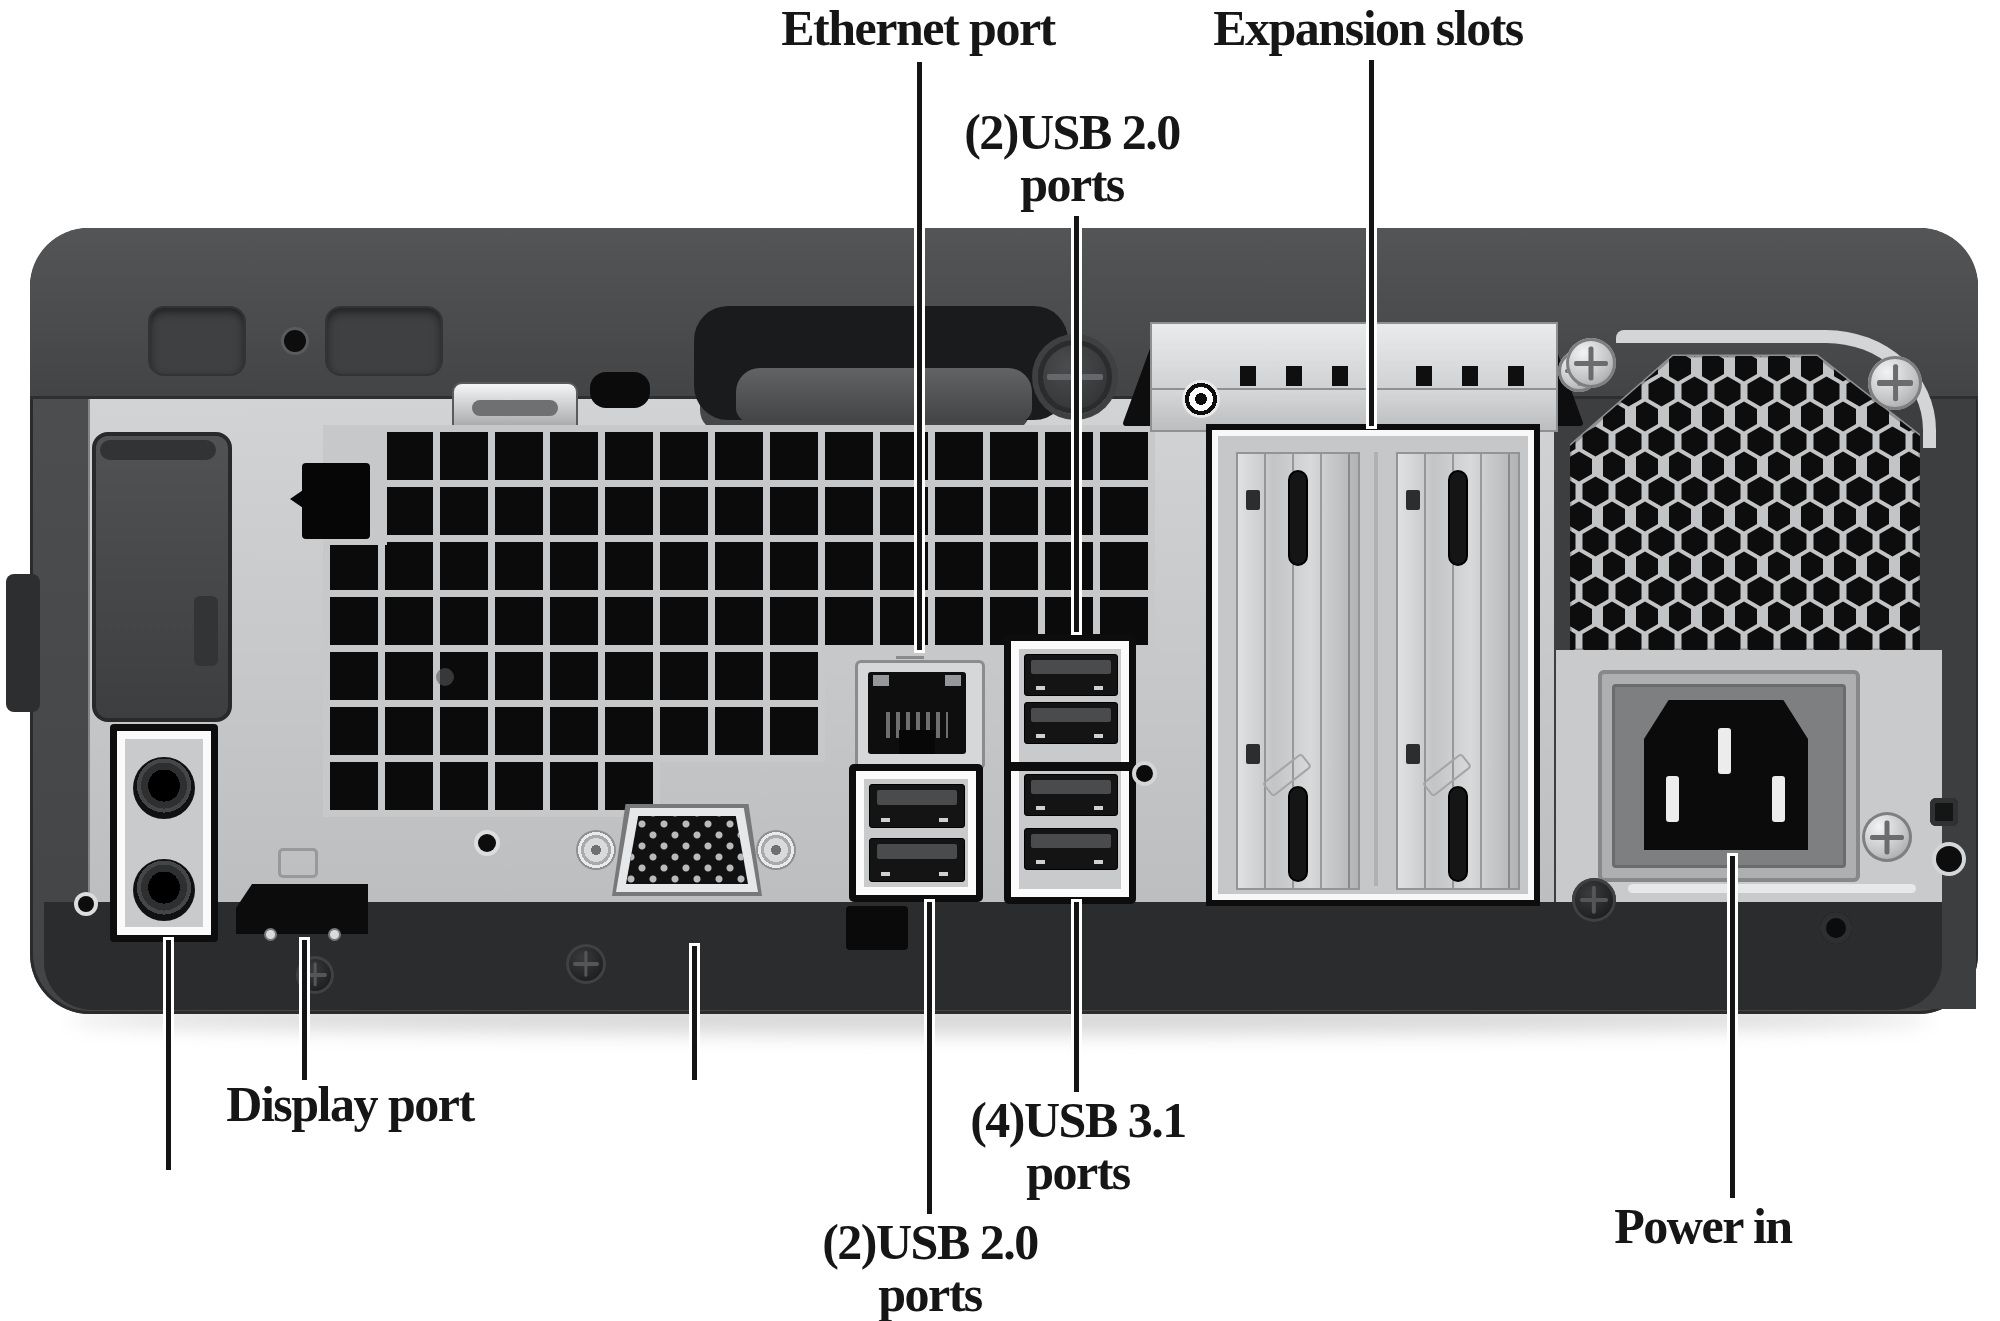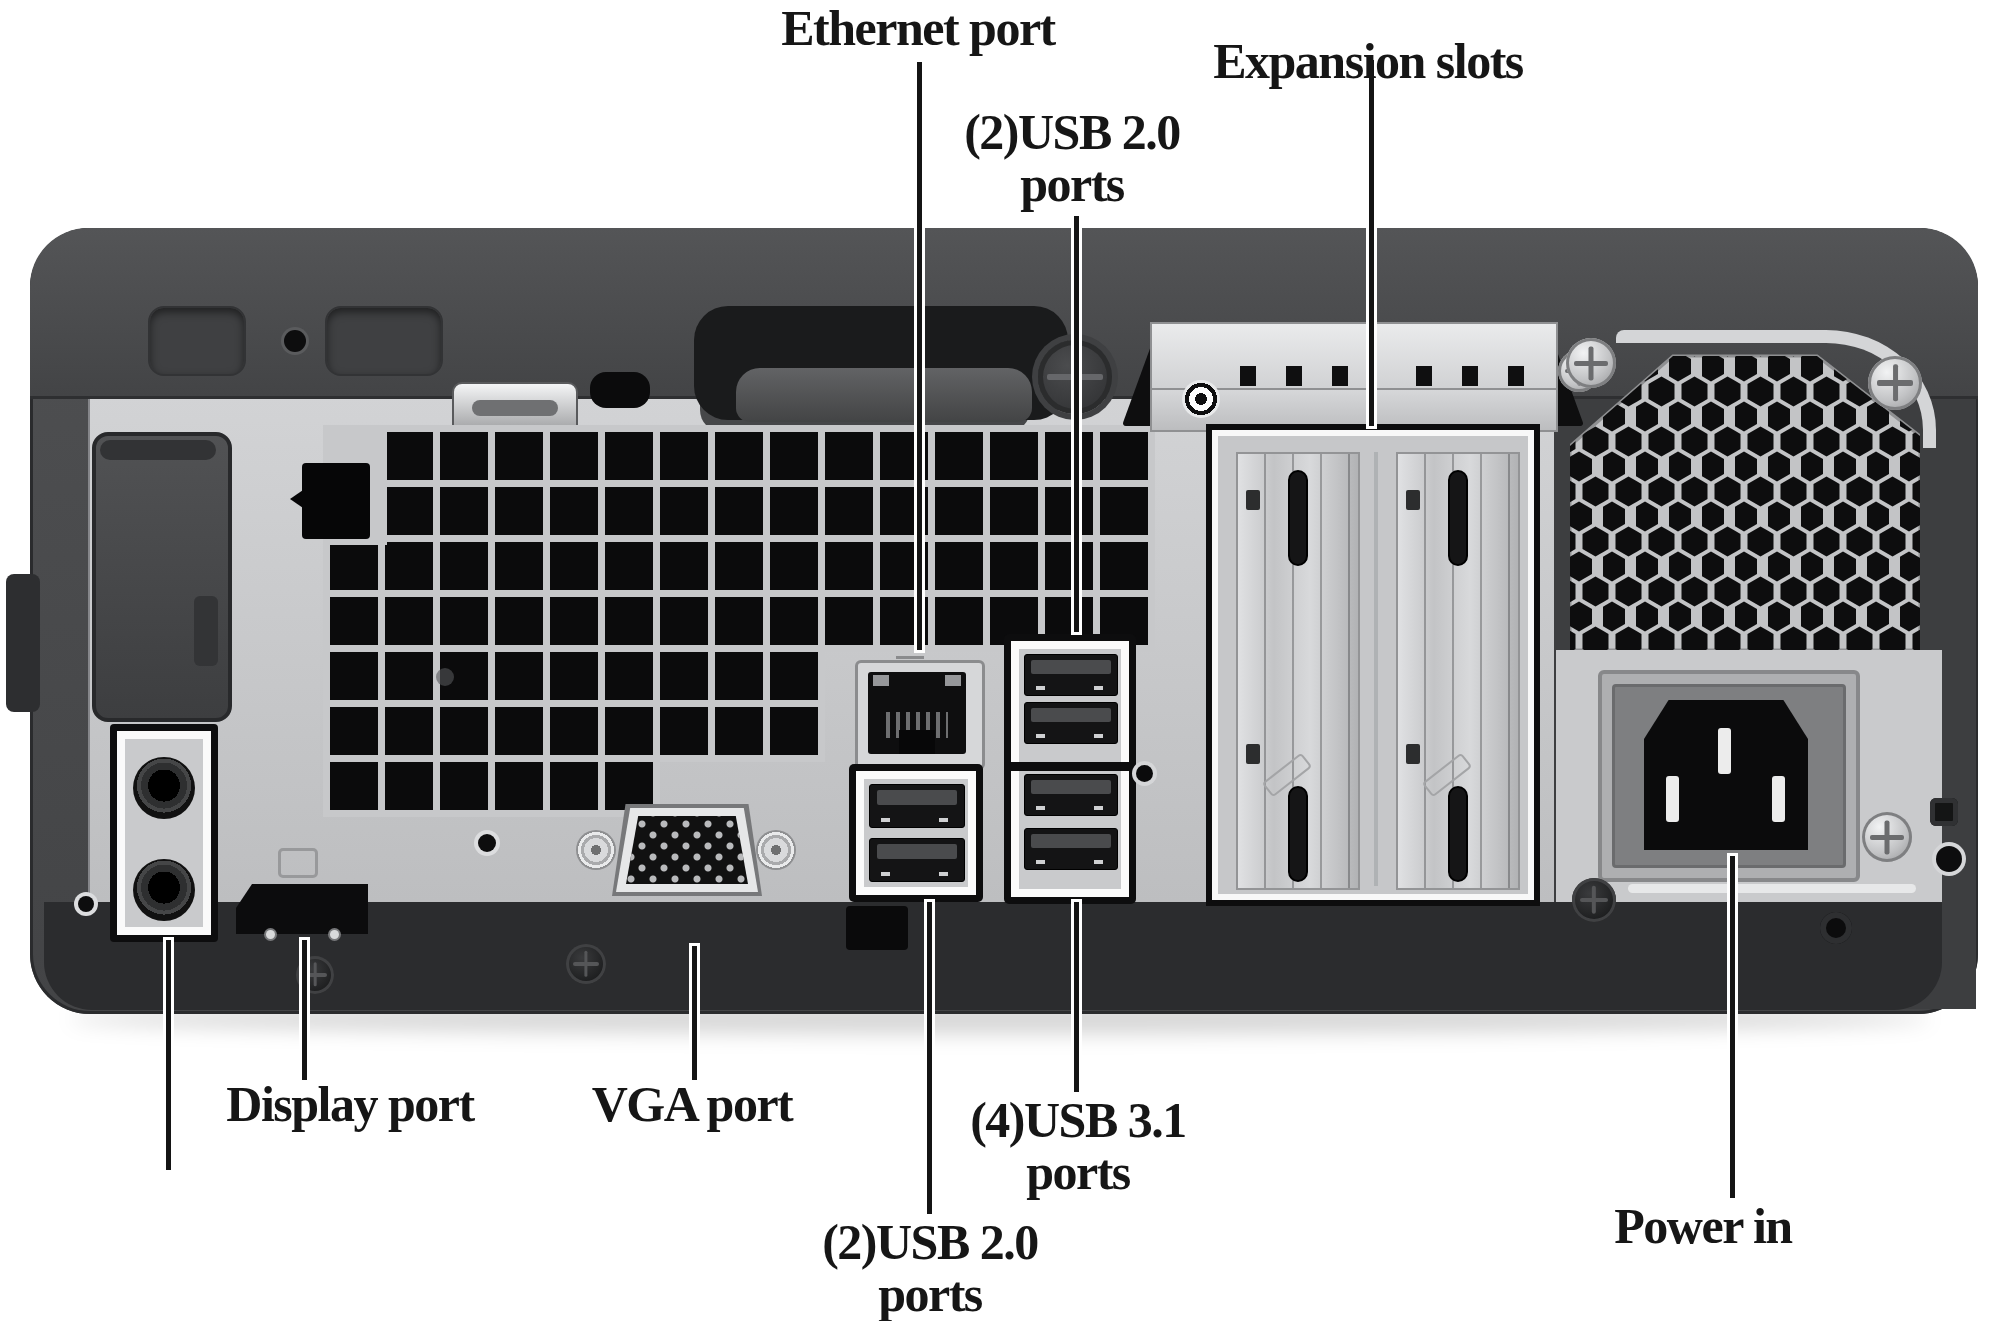--- a/index.html
+++ b/index.html
@@ -233,22 +233,21 @@
   <div class="cline" style="left:302px;top:940px;height:140px;"></div>
   <div class="cline" style="left:692px;top:946px;height:134px;"></div>
   <div class="cline" style="left:166px;top:940px;height:230px;"></div>
   <div class="cline" style="left:927px;top:902px;height:312px;"></div>
   <div class="cline" style="left:1074px;top:902px;height:190px;"></div>
   <div class="cline" style="left:1730px;top:856px;height:342px;"></div>
 
   <div class="lbl" style="left:918px;top:2px;">Ethernet port</div>
   <div class="lbl" style="left:1072px;top:106px;">(2)USB 2.0</div>
   <div class="lbl" style="left:1072px;top:158px;">ports</div>
-  <div class="lbl" style="left:1368px;top:2px;margin-top:33px;">Expansion slots</div>
+  <div class="lbl" style="left:1368px;top:2px;">Expansion slots</div>
   <div class="lbl" style="left:350px;top:1078px;">Display port</div>
-  <div class="lbl" style="left:692px;top:1078px;">VGA port</div>
   <div class="lbl" style="left:1078px;top:1094px;">(4)USB 3.1</div>
   <div class="lbl" style="left:1078px;top:1146px;">ports</div>
   <div class="lbl" style="left:930px;top:1216px;">(2)USB 2.0</div>
   <div class="lbl" style="left:930px;top:1268px;">ports</div>
   <div class="lbl" style="left:1703px;top:1200px;">Power in</div>
 
 </div>
 
 </body></html>

